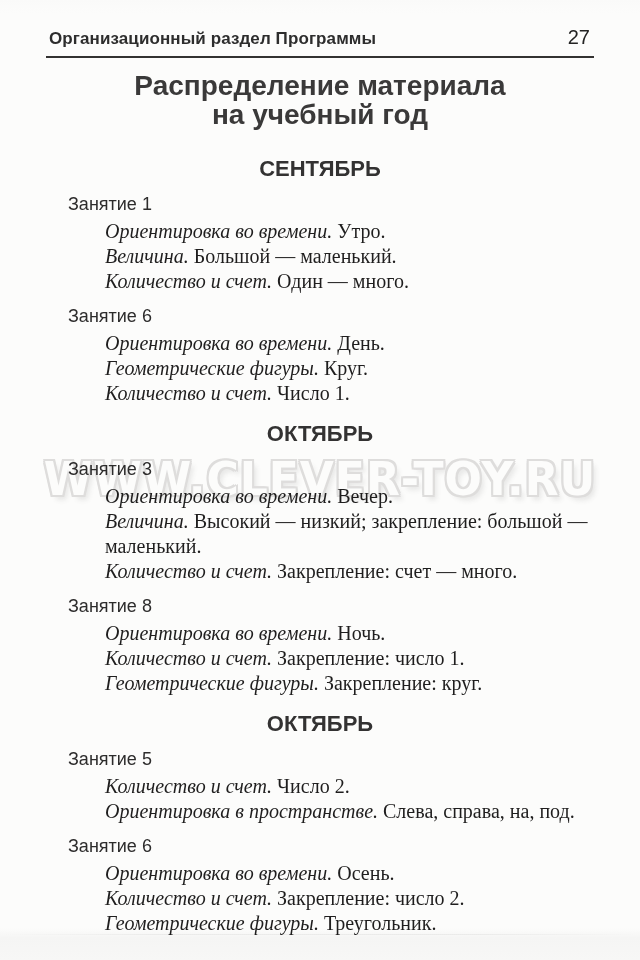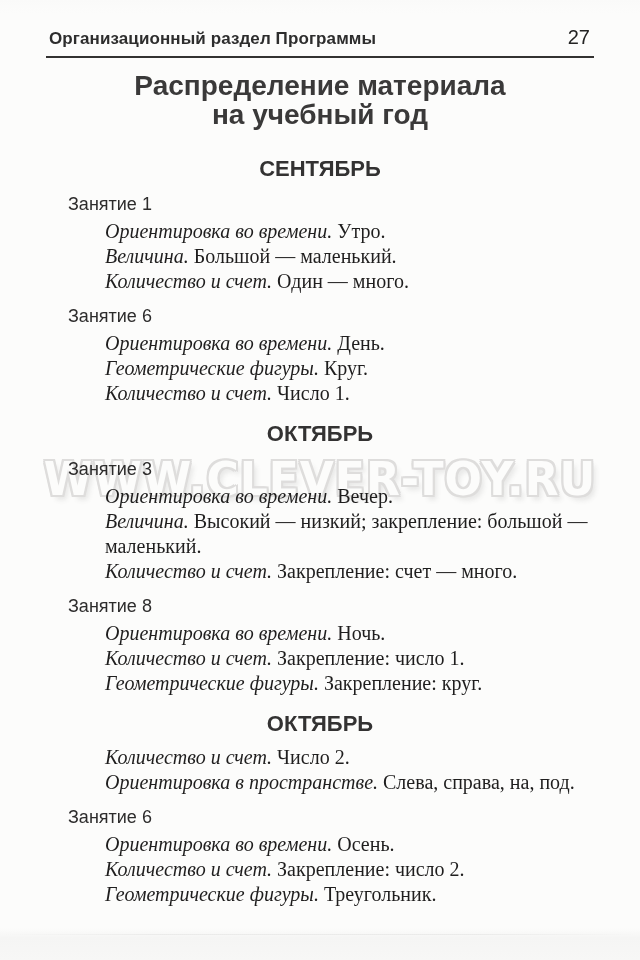--- a/index.html
+++ b/index.html
@@ -146,20 +146,21 @@
       <div class="lesson-items">
         <p class="lesson-item"><span class="topic">Ориентировка во времени.</span> <span>Ночь.</span></p>
         <p class="lesson-item"><span class="topic">Количество и счет.</span> <span>Закрепление: число 1.</span></p>
         <p class="lesson-item"><span class="topic">Геометрические фигуры.</span> <span>Закрепление: круг.</span></p>
       </div>
     </div>
 
     <div class="month-heading">ОКТЯБРЬ</div>
 
     <div class="lesson">
+      <div class="lesson-title">Занятие 5</div>
       <div class="lesson-items">
         <p class="lesson-item"><span class="topic">Количество и счет.</span> <span>Число 2.</span></p>
         <p class="lesson-item"><span class="topic">Ориентировка в пространстве.</span> <span>Слева, справа, на, под.</span></p>
       </div>
     </div>
 
     <div class="lesson">
       <div class="lesson-title">Занятие 6</div>
       <div class="lesson-items">
         <p class="lesson-item"><span class="topic">Ориентировка во времени.</span> <span>Осень.</span></p>

